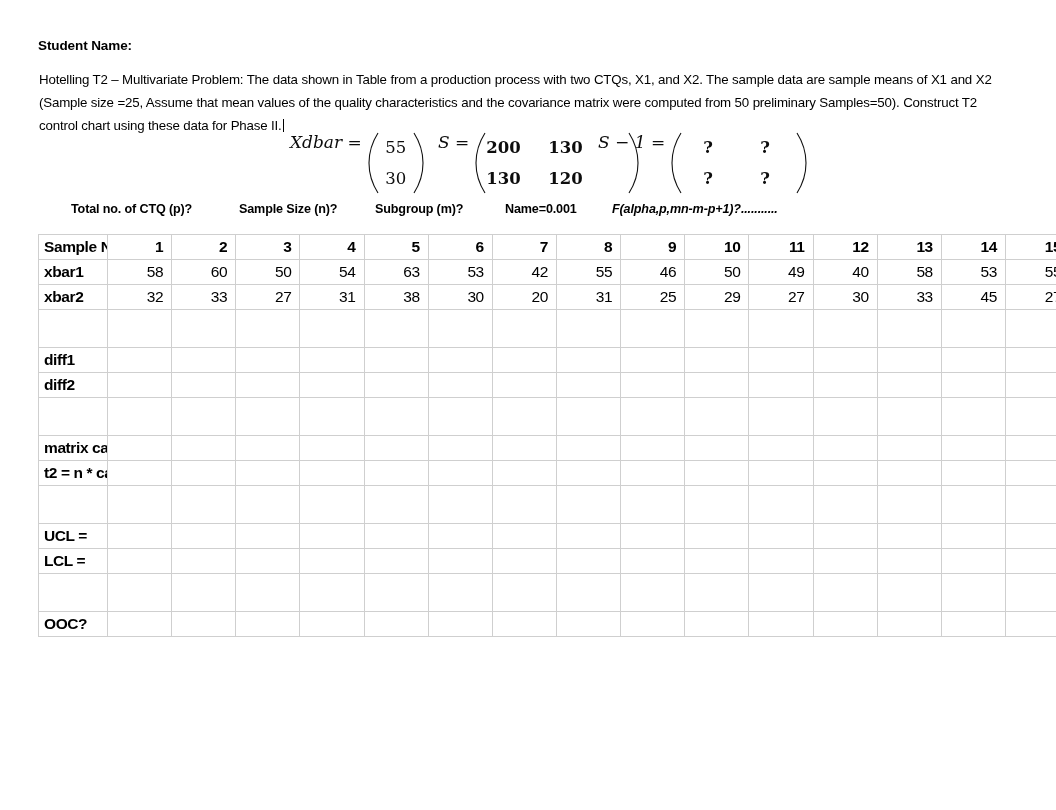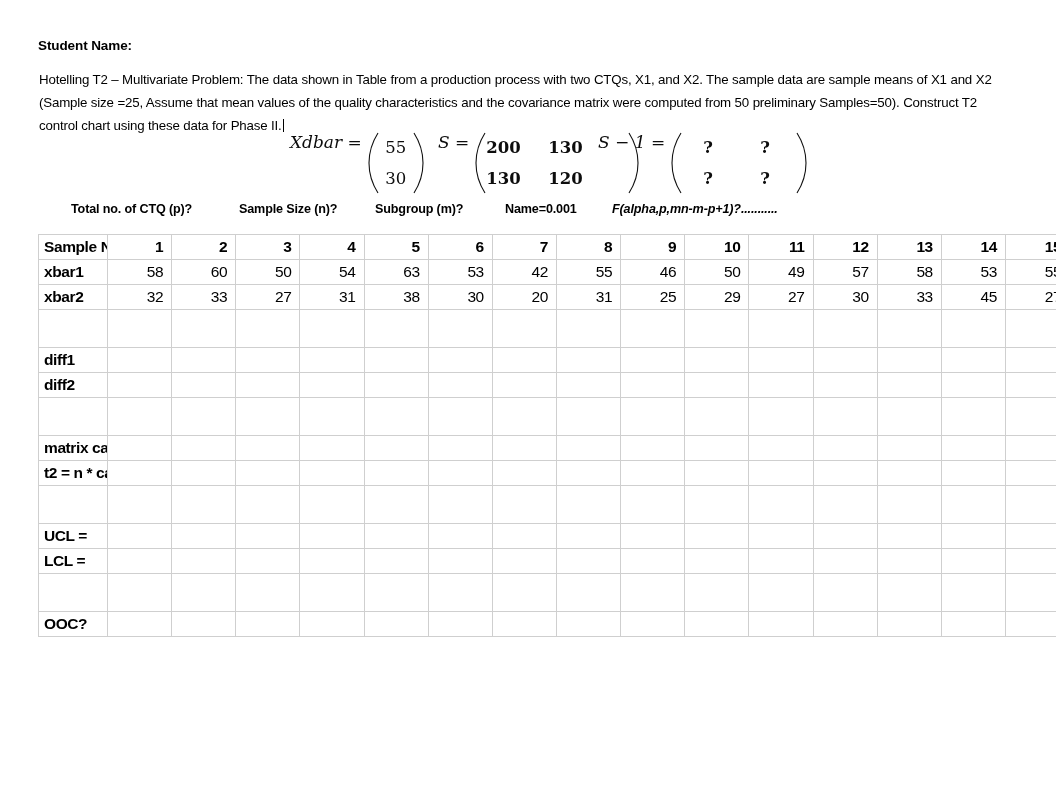--- a/index.html
+++ b/index.html
@@ -335,21 +335,21 @@
             <td class="num">60</td>
             <td class="num">50</td>
             <td class="num">54</td>
             <td class="num">63</td>
             <td class="num">53</td>
             <td class="num">42</td>
             <td class="num">55</td>
             <td class="num">46</td>
             <td class="num">50</td>
             <td class="num">49</td>
-            <td class="num">57</td>
+            <td class="num">40</td>
             <td class="num">58</td>
             <td class="num">53</td>
             <td class="num">55</td>
           </tr>
           <tr class="r-std">
             <td class="lbl">xbar2</td>
             <td class="num">32</td>
             <td class="num">33</td>
             <td class="num">27</td>
             <td class="num">31</td>

